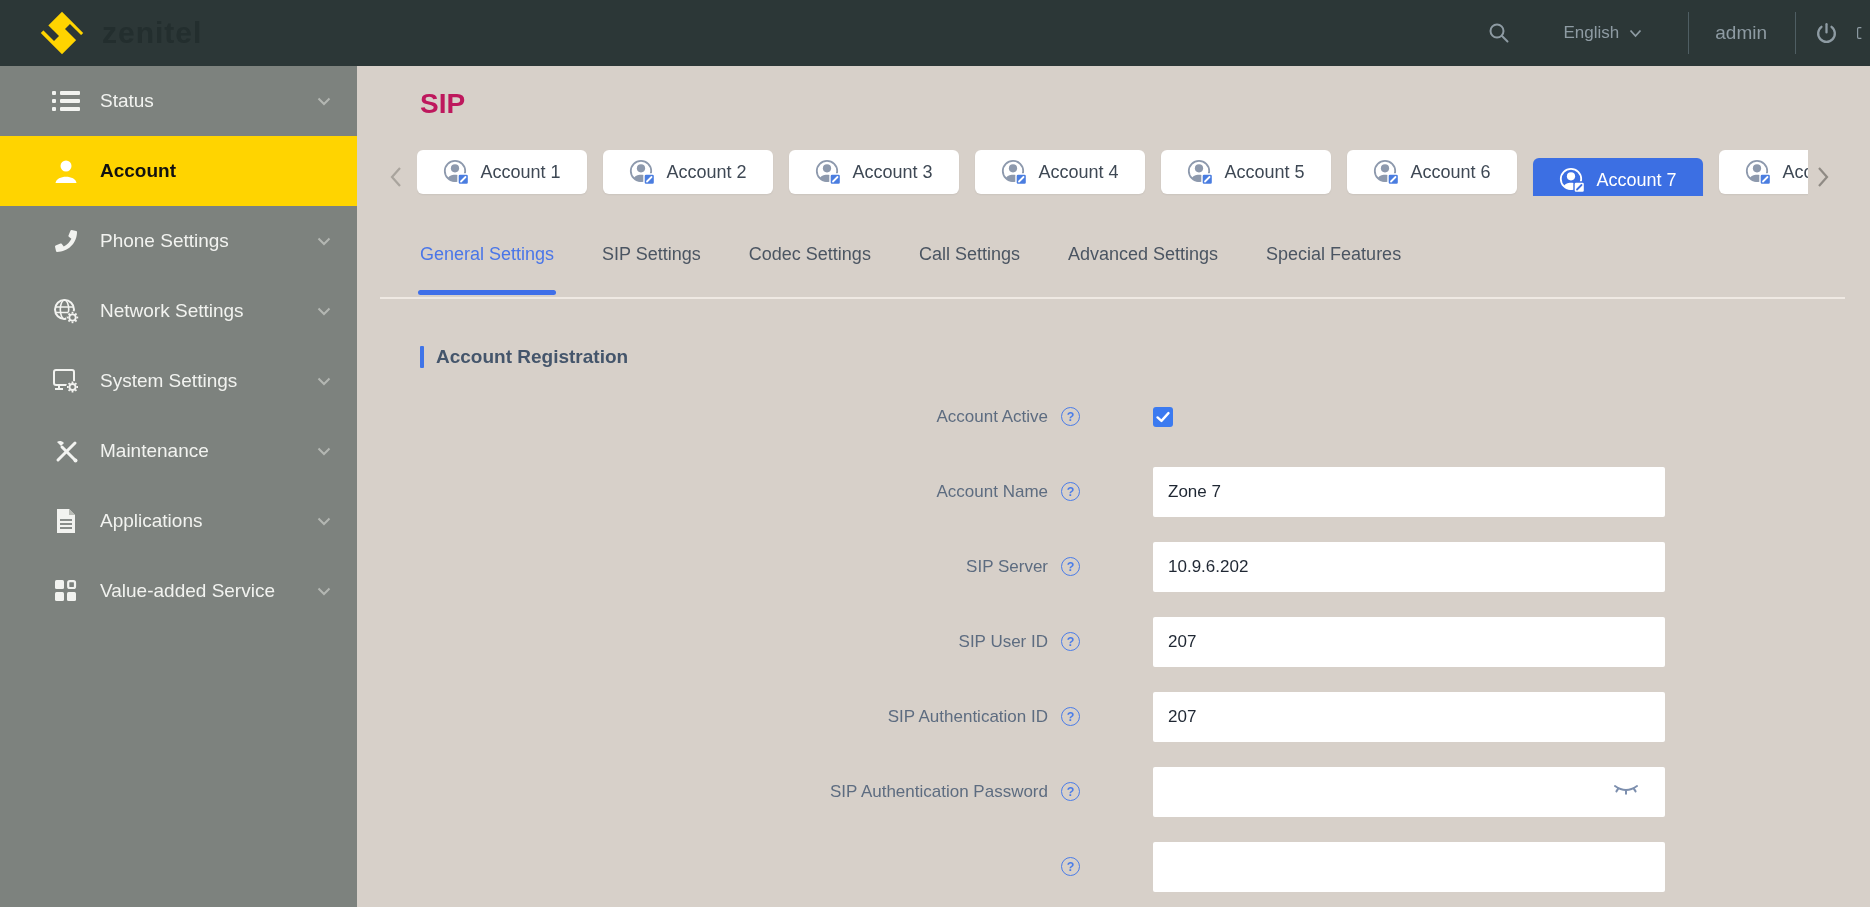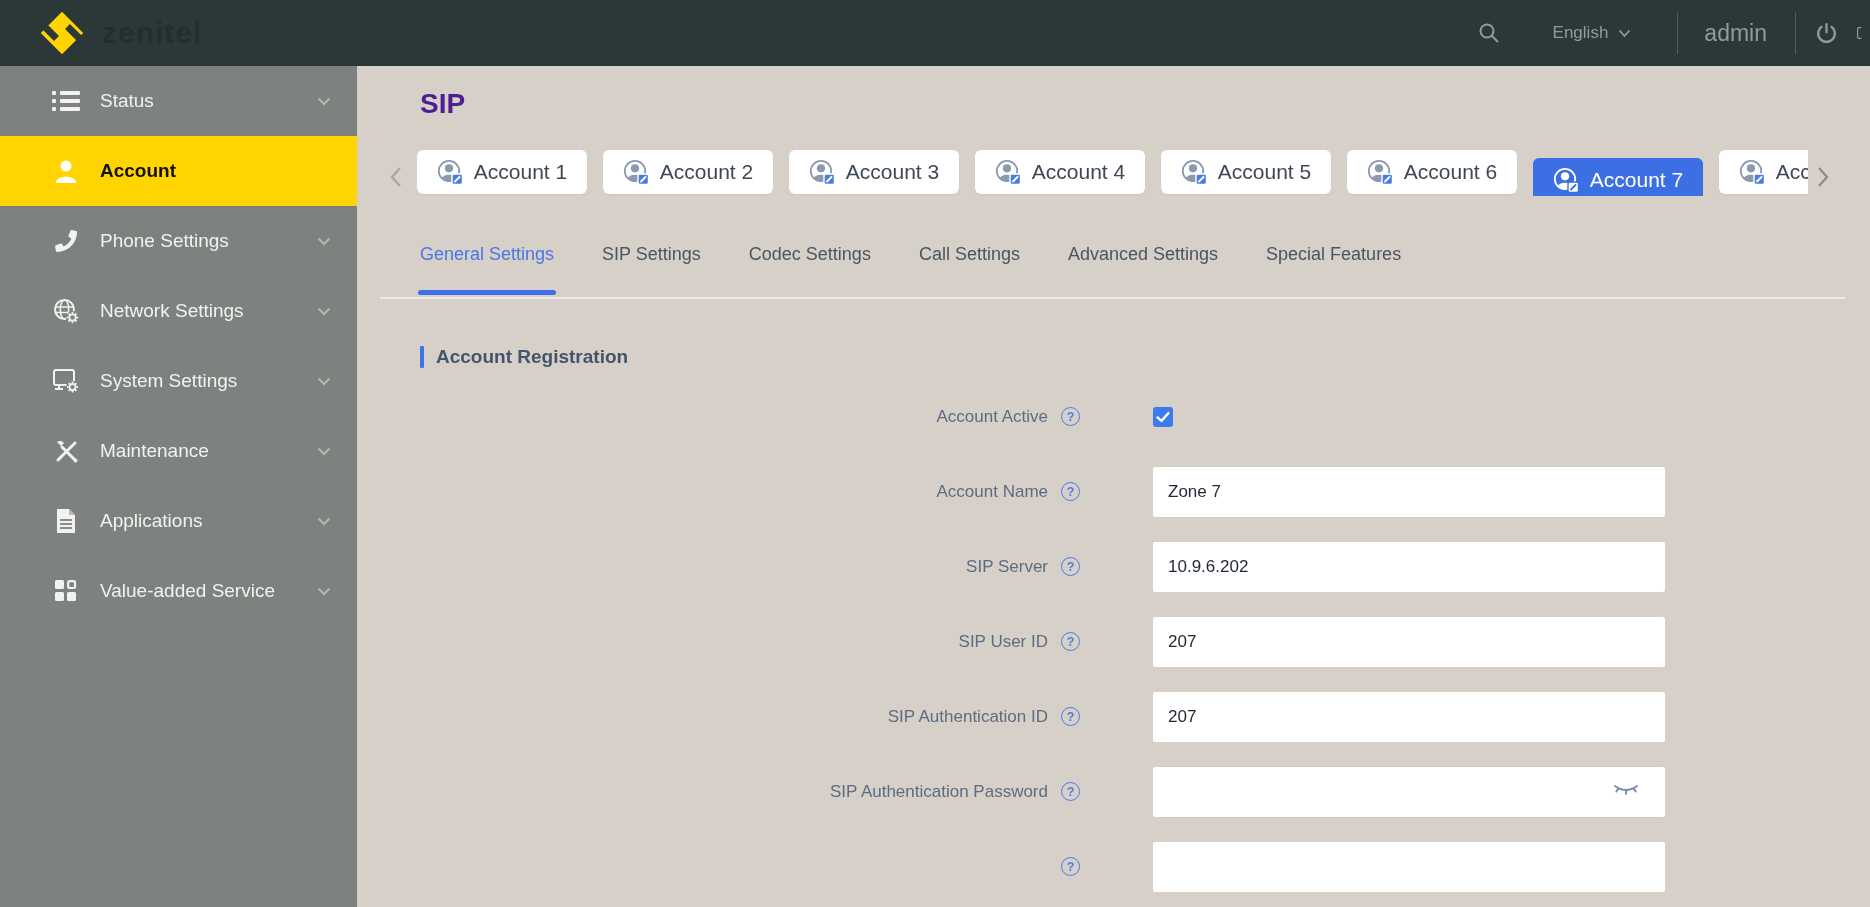--- a/index.html
+++ b/index.html
@@ -16,39 +16,39 @@
   .logo-n1,.logo-n2{position:absolute;background:#2c3737;width:17px;height:7px;}
   .logo-n1{left:6px;top:22px;transform:rotate(45deg);}
   .logo-n2{left:29px;top:22px;transform:rotate(45deg);}
   .brand-text{margin-left:14px;font-size:30px;font-weight:600;letter-spacing:1px;color:#232e2e;}
   .topbar-right{position:absolute;right:0;top:0;height:66px;display:flex;align-items:center;color:#8e9ba3;}
   .tb-search{margin-right:52px;display:flex;align-items:center;cursor:pointer;}
   .tb-lang{display:flex;align-items:center;gap:10px;font-size:17px;cursor:pointer;}
   .tb-sep{width:1px;height:42px;background:#4f5e63;}
   .sep1{margin:0 26px 0 46px;}
   .sep2{margin:0 18px 0 28px;}
-  .tb-admin{font-size:23px;cursor:pointer;}
+  .tb-admin{font-size:19px;cursor:pointer;}
   .tb-power{display:flex;align-items:center;cursor:pointer;}
   .tb-frame{margin-left:17px;width:14px;overflow:visible;display:flex;align-items:center;}
   
   .sidebar{position:absolute;left:0;top:66px;width:357px;bottom:0;background:#7d827e;}
   .side-item{position:relative;height:70px;display:flex;align-items:center;cursor:pointer;color:#f2f3f0;text-align:center;}
   .side-item .s-icon{position:absolute;left:48px;width:36px;display:flex;justify-content:center;}
   .side-item .s-label{position:absolute;left:100px;font-size:19px;}
   .side-item .s-chev{position:absolute;right:26px;display:flex;align-items:center;opacity:.75;}
   .side-item.active{background:#ffd400;color:#111;}
   .side-item.active .s-label{font-weight:700;color:#111;}
   
   .main{position:absolute;left:357px;top:66px;right:0;bottom:0;background:#d7d0c9;}
-  .page-title{position:absolute;left:63px;top:22px;font-size:28px;font-weight:600;color:#4c1d95;}
+  .page-title{position:absolute;left:63px;top:22px;font-size:28px;font-weight:600;color:#be185d;}
   .tabs-prev{position:absolute;left:32px;top:92px;color:#a9a49d;font-size:24px;line-height:44px;cursor:pointer;user-select:none;}
   .tabs-next{position:absolute;left:1460px;top:92px;color:#8f8a84;font-size:24px;line-height:44px;cursor:pointer;user-select:none;}
   .acct-strip{position:absolute;left:60px;top:84px;width:1391px;height:46px;overflow:hidden;display:flex;gap:16px;flex-wrap:nowrap;}
   .acct-tab{flex:none;width:170px;height:44px;background:#ffffff;border-radius:6px;display:flex;align-items:center;justify-content:center;gap:10px;cursor:pointer;box-shadow:0 1px 2px rgba(0,0,0,0.06);}
-  .acct-tab .a-label{font-size:21px;color:#3e4854;white-space:nowrap;text-align:center;}
+  .acct-tab .a-label{font-size:18px;color:#3e4854;white-space:nowrap;text-align:center;}
   .acct-tab.selected{background:#3c6fe3;margin-top:8px;}
   .acct-tab.selected .a-label{color:#ffffff;}
   
   .subtabs{position:absolute;left:63px;top:172px;height:57px;display:flex;gap:48px;}
   .subtab{position:relative;font-size:18px;color:#4b5562;cursor:pointer;padding-top:6px;white-space:nowrap;}
   .subtab.active{color:#4a76e8;}
   .subtab.active::after{content:"";position:absolute;left:-2px;right:-2px;top:52px;height:5px;border-radius:3px;background:#3f6fe8;}
   .subtab-divider{position:absolute;left:23px;right:25px;top:231px;height:2px;background:#efe9e3;}
   
   .section-head{position:absolute;left:63px;top:280px;display:flex;align-items:center;}

